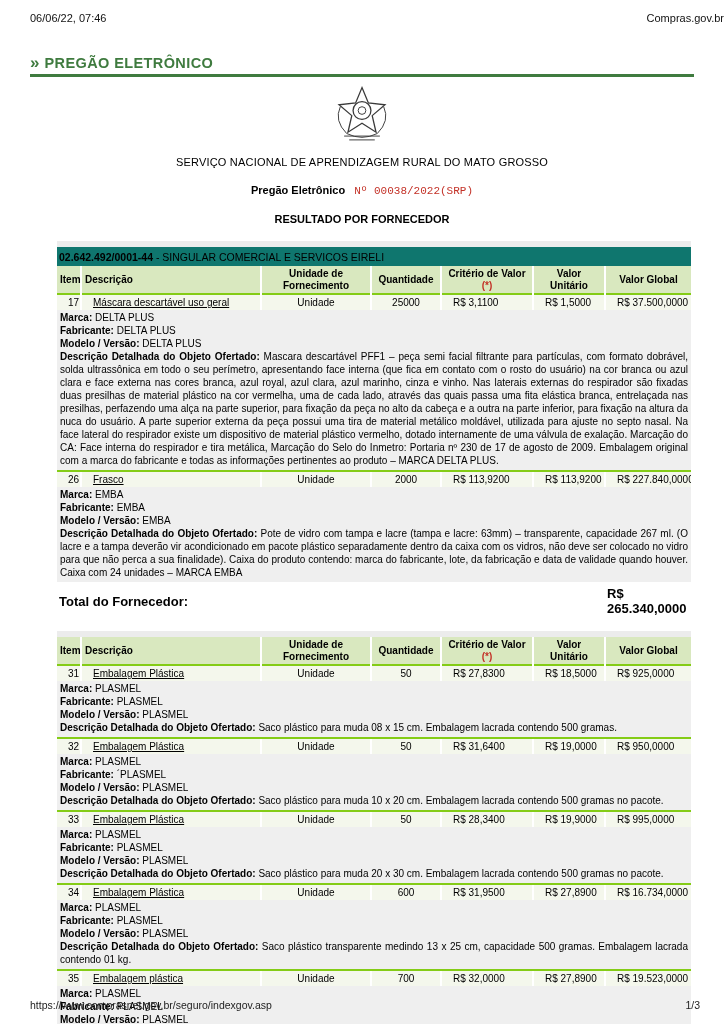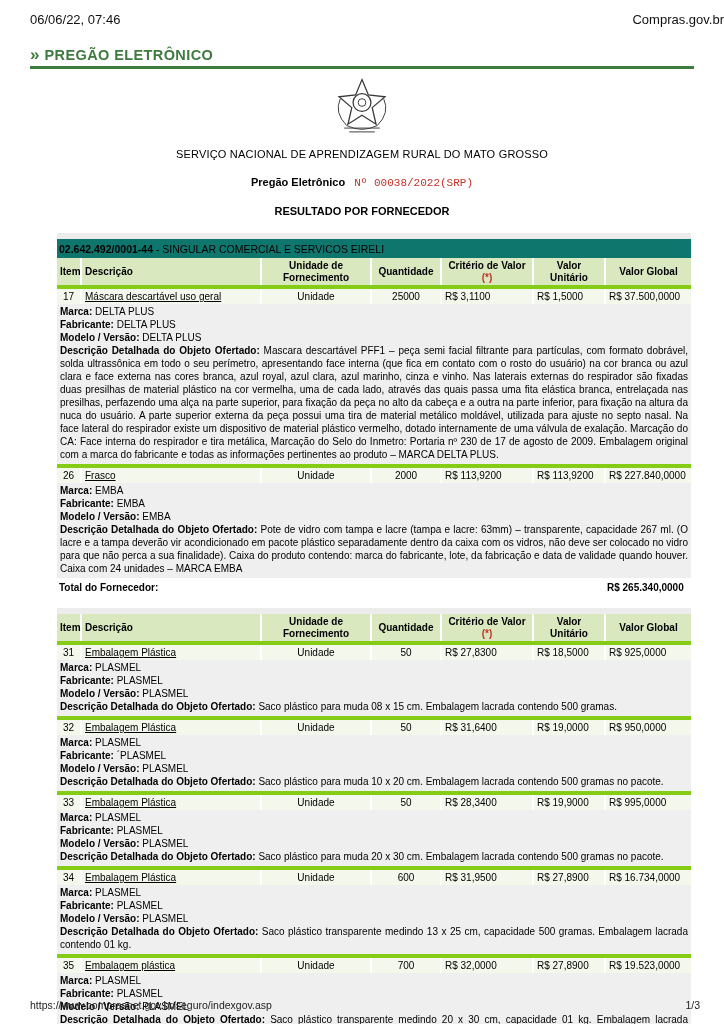--- a/index.html
+++ b/index.html
@@ -1,21 +1,21 @@
 <!DOCTYPE html>
 <html><head>
 <meta charset="utf-8">
 <style>
   html,body{margin:0;padding:0;}
   body{
     width:724px;height:1024px;background:#ffffff;position:relative;overflow:hidden;
     font-family:"Liberation Sans","DejaVu Sans",sans-serif;color:#000;
     -webkit-font-smoothing:antialiased;
   }
-  .topbar{position:relative;height:16px;padding-top:12px;font-size:13px;color:#111;}
+  .topbar{position:relative;height:16px;padding-top:20px;font-size:11px;color:#111;}
   .topbar .dt{position:absolute;left:30px;top:12px;}
   .topbar .site{position:absolute;left:0;right:0;top:12px;text-align:right;}
 
   .banner{margin:18px 30px 0 30px;border-bottom:3px solid #3f7b3f;padding-bottom:3px;
           display:flex;align-items:center;gap:7px;}
   .banner .arrow{color:#3f7b3f;font-size:17px;font-weight:bold;line-height:1;letter-spacing:-2px;}
   .banner h1{margin:0;font-size:14.5px;font-weight:bold;color:#3f7b3f;letter-spacing:.4px;}
 
   .center-head{text-align:center;margin-top:6px;}
   .coat{display:inline-block;margin-top:2px;}
@@ -34,28 +34,28 @@
 
   table.items{width:100%;border-collapse:collapse;font-size:10px;table-layout:fixed;}
   table.items th{
     background:#d9e8bf;font-weight:bold;padding:2px 3px;vertical-align:middle;
     border-left:2px solid #fff;line-height:1.15;
   }
   table.items th:first-child{border-left:none;}
   th.h-left{text-align:left;}
   th .star{color:#c33127;}
   tr.item-row td{
-    background:#f4f7ec;padding:2px 3px;border-left:2px solid #fff;border-top:4px solid #84cc16;
+    background:#f4f7ec;padding:2px 11px;border-left:2px solid #fff;border-top:2px solid #84cc16;
     white-space:nowrap;overflow:hidden;
   }
   tr.item-row td:first-child{border-left:none;}
   tr.detail-row td{background:#efefef;padding:1px 3px 3px 3px;font-size:10px;line-height:1.3;}
   .detail-line b{font-weight:bold;}
   .detail-desc{text-align:justify;}
-  tr.total-row td{padding:4px 2px 3px 2px;font-weight:bold;font-size:10px;background:#fff;}
+  tr.total-row td{padding:4px 2px 3px 2px;font-weight:bold;font-size:13px;background:#fff;}
   .r{text-align:left;}
   .c{text-align:center;}
   a.item-link{color:#000;text-decoration:underline;cursor:pointer;}
 
   .footer{position:absolute;left:30px;right:24px;bottom:13px;font-size:10.5px;color:#222;}
   .footer .pg{float:right;}
 </style>
 </head>
 <body>
 

